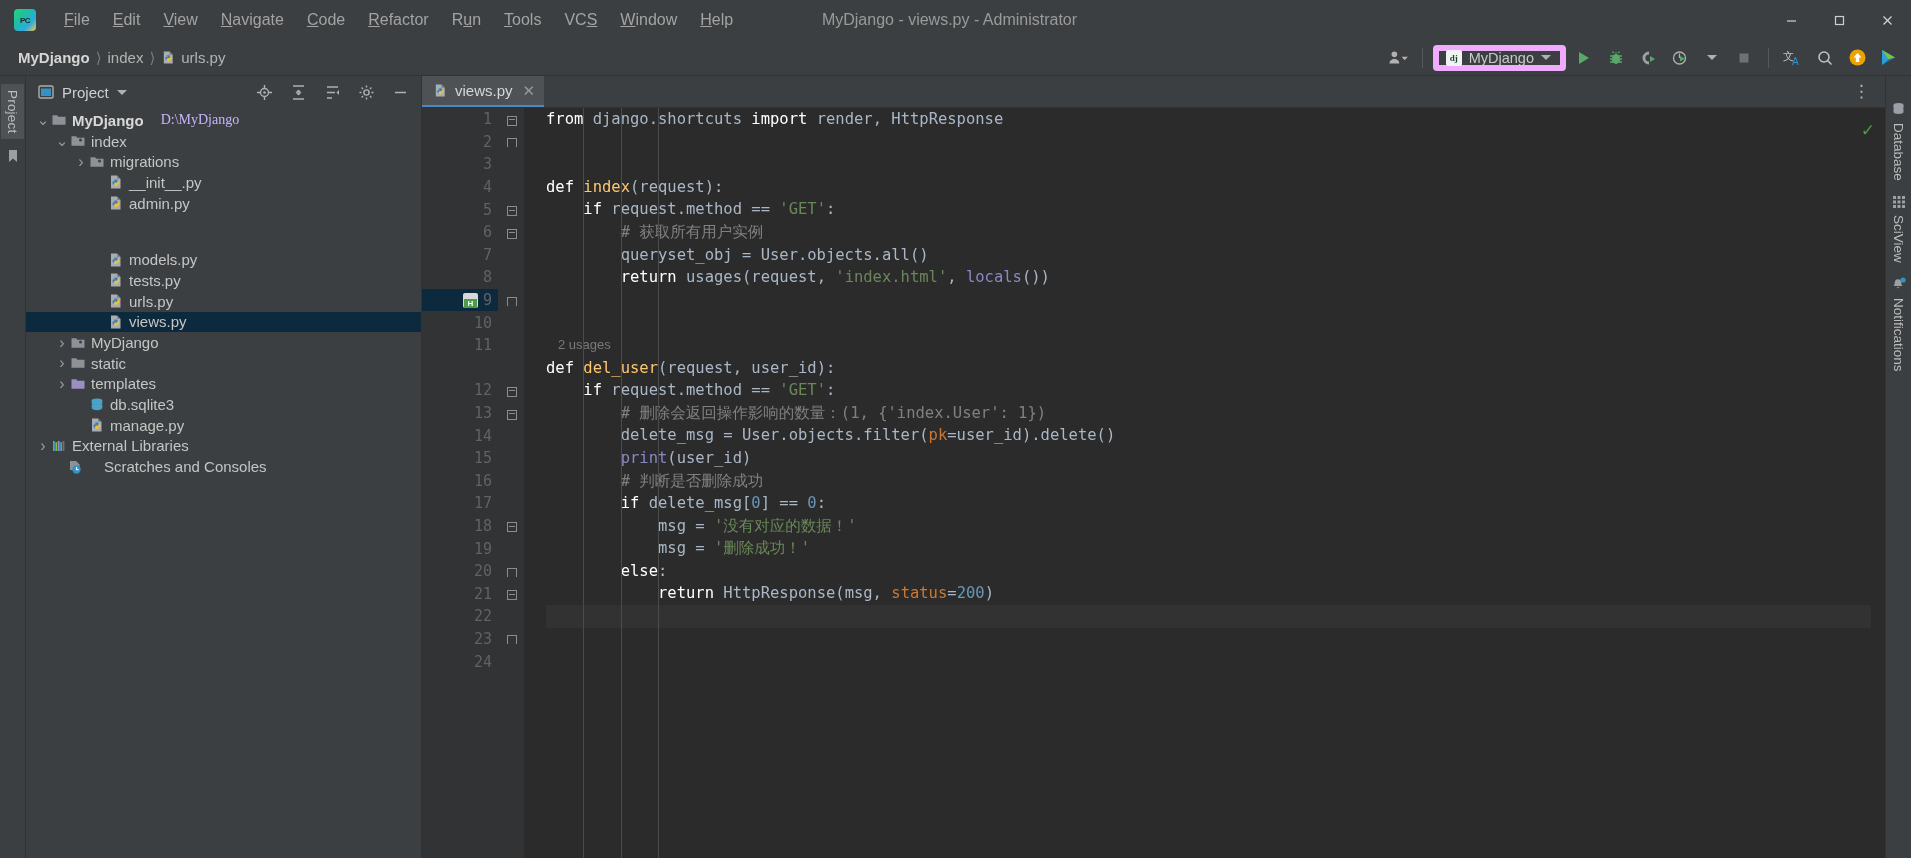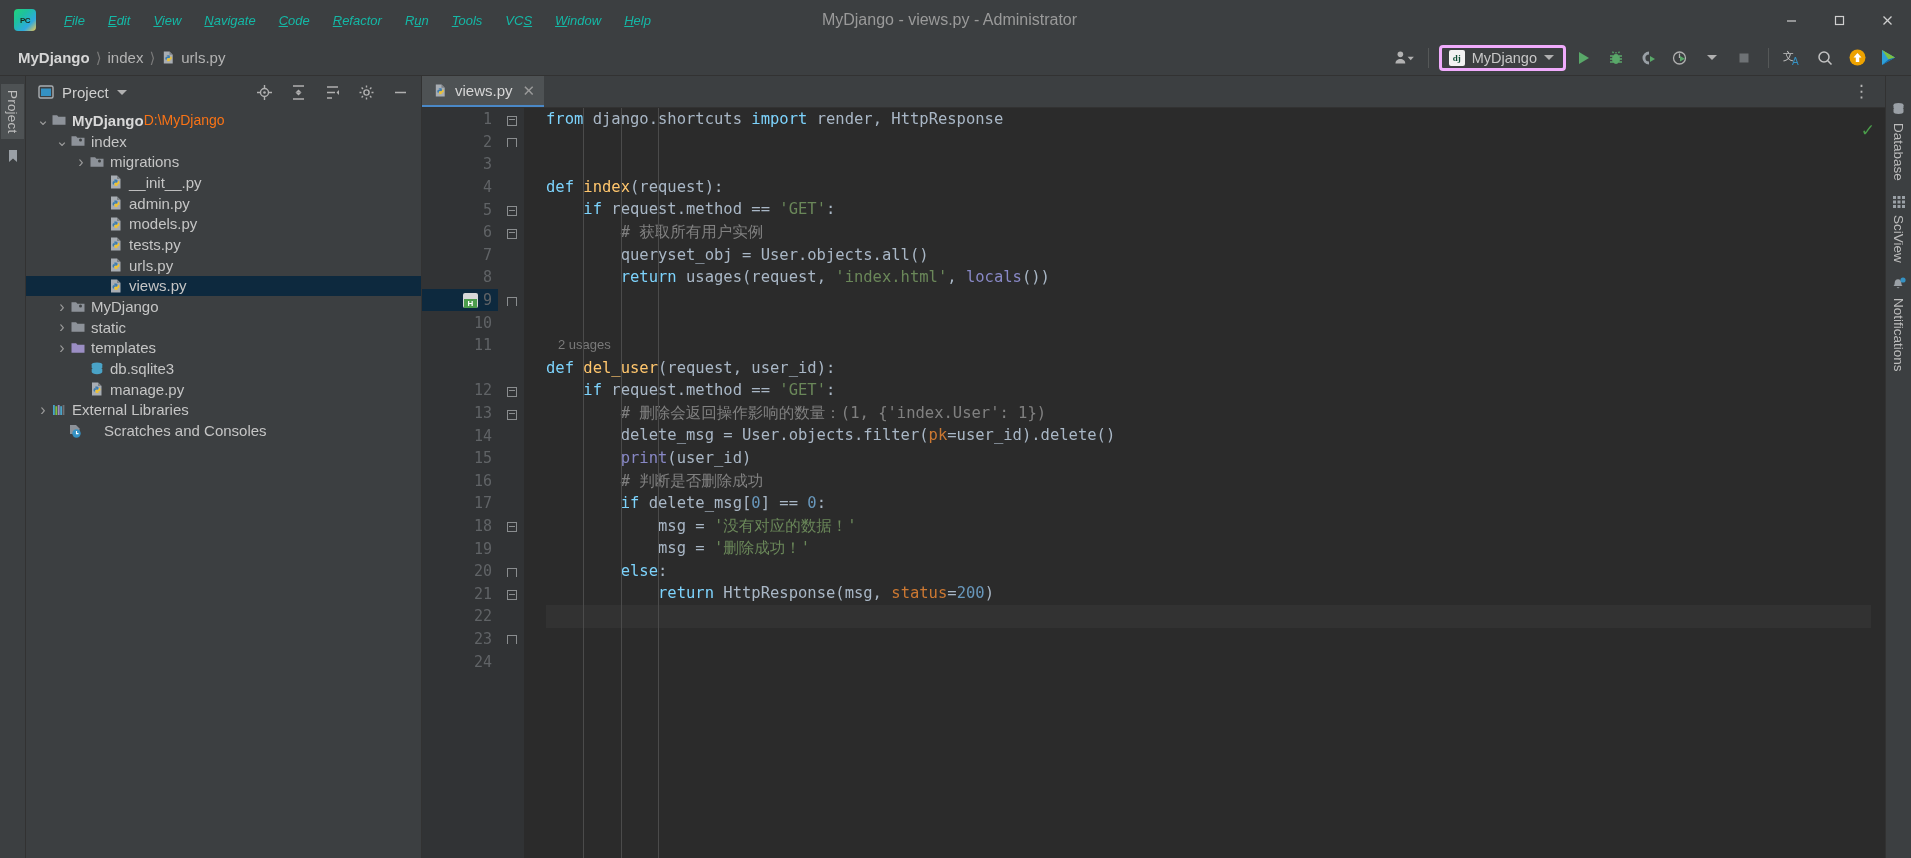--- a/index.html
+++ b/index.html
@@ -32,22 +32,22 @@
     margin-right: 18px;
     flex: 0 0 22px;
   }
   .logo span {
     font-size: 8px; font-weight: bold; color: #1b2b1b;
     font-family: "Liberation Sans", sans-serif;
     letter-spacing: -0.5px;
   }
   .menubar { display: flex; align-items: center; gap: 3px; }
   .menu-item {
-    color: #14b8a6; font-size: 13px; padding: 4px 10px;
-    cursor: default; white-space: nowrap; font-style: italic;
+    color: #a3a3a3; font-size: 16px; padding: 4px 10px;
+    cursor: default; white-space: nowrap;
   }
   .menu-item u { text-decoration: underline; }
   .win-title {
     position: absolute; left: 0; right: 12px; text-align: center;
     color: #9a9a9a; font-size: 16px; pointer-events: none;
   }
   .win-buttons {
     position: absolute; right: 0; top: 0; height: 40px;
     display: flex; align-items: center;
   }
@@ -77,21 +77,21 @@
     margin-left: auto; display: flex; align-items: center; gap: 4px;
   }
   .icon-btn {
     width: 28px; height: 26px;
     display: flex; align-items: center; justify-content: center;
     border-radius: 3px;
   }
   .vsep { width: 1px; height: 20px; background: #555858; margin: 0 6px; }
   .runcfg {
     display: flex; align-items: center; gap: 7px;
-    border: 3px solid #f0abfc; border-radius: 4px;
+    border: 6px solid #f0abfc; border-radius: 4px;
     height: 26px; padding: 0 9px 0 7px;
     color: #c8c8c8; font-size: 14.5px;
   }
   .dj-icon {
     width: 16px; height: 16px; border-radius: 2px;
     background: #f2f2f2; color: #0c4b33;
     font-size: 9px; font-weight: bold;
     display: flex; align-items: center; justify-content: center;
     font-family: "Liberation Serif", serif;
   }
@@ -143,21 +143,21 @@
   }
   .row.selected { background: #0d293e; }
   .arrow {
     width: 14px; flex: 0 0 14px;
     display: flex; align-items: center; justify-content: center;
     color: #9a9a9a; font-size: 10px;
   }
   .tico { width: 17px; flex: 0 0 17px; margin-right: 5px; display:flex;align-items:center;justify-content:center;}
   .rlabel { font-size: 15px; }
   .rlabel.b { font-weight: bold; color: #d8d8d8; }
-  .rpath { color: #f97316; font-size: 14px; margin-left: 0; }
+  .rpath { color: #c4b5fd; font-size: 14px; margin-left: 17px; font-family: Liberation Serif, serif; }
 
   
   .editor-area {
     flex: 1 1 auto; min-width: 0;
     background: #2b2b2b;
     display: flex; flex-direction: column;
   }
   .tabbar {
     height: 32px; flex: 0 0 32px;
     background: #3c3f41;
@@ -239,21 +239,21 @@
   }
   .c-row {
     height: 22.6px; line-height: 22.6px;
     white-space: pre; color: #a9b7c6;
   }
   .c-row.inlay {
     color: #7a7a7a; font-size: 13px;
     font-family: "Liberation Sans", sans-serif;
   }
   .c-row.caret-line { background: #323232; }
-  .kw   { color: #7dd3fc; }
+  .kw   { color: #ffffff; }
   .fn   { color: #ffc66d; }
   .str  { color: #6a8759; }
   .num  { color: #6897bb; }
   .cmt  { color: #808080; }
   .bif  { color: #8888c6; }
   .kwarg{ color: #cc7832; }
   
   .guide {
     position: absolute; width: 1px; background: #4b4b4b; top: 0;
   }
@@ -521,21 +521,21 @@
             <span class="tico">
               <svg width="16" height="16" viewBox="0 0 16 16">
                 <path d="M3 1.5h6l3.5 3.5v9.5H3z" fill="#a8adb3"></path>
                 <path d="M9 1.5l3.5 3.5H9z" fill="#7d8286"></path>
                 <path d="M7.6 5.6c-1.6 0-1.5 .7-1.5 .7v.8h1.6v.25H5.6s-1.05-.12-1.05 1.55c0 1.65.92 1.6.92 1.6h.6v-.85s-.03-.92.9-.92h1.6s.87.02.87-.85V6.4s.13-.8-1.5-.8zm-.88.5a.3.3 0 110 .6.3.3 0 010-.6z" fill="#3b7cb0"></path>
                 <path d="M8.4 11.9c1.6 0 1.5-.7 1.5-.7v-.8H8.3v-.25h2.1s1.05.12 1.05-1.55c0-1.65-.92-1.6-.92-1.6h-.6v.85s.03.92-.9.92h-1.6s-.87-.02-.87.85v1.48s-.13.8 1.5.8zm.88-.5a.3.3 0 110-.6.3.3 0 010 .6z" fill="#f0c330"></path>
               </svg>
             </span>
             <span class="rlabel">admin.py</span>
           </div>
-          <div class="row" style="padding-left: 67px;">
+          <div class="row" style="padding-left: 67px; margin-top: 36px;">
             <span class="arrow"></span>
             <span class="tico">
               <svg width="16" height="16" viewBox="0 0 16 16">
                 <path d="M3 1.5h6l3.5 3.5v9.5H3z" fill="#a8adb3"></path>
                 <path d="M9 1.5l3.5 3.5H9z" fill="#7d8286"></path>
                 <path d="M7.6 5.6c-1.6 0-1.5 .7-1.5 .7v.8h1.6v.25H5.6s-1.05-.12-1.05 1.55c0 1.65.92 1.6.92 1.6h.6v-.85s-.03-.92.9-.92h1.6s.87.02.87-.85V6.4s.13-.8-1.5-.8zm-.88.5a.3.3 0 110 .6.3.3 0 010-.6z" fill="#3b7cb0"></path>
                 <path d="M8.4 11.9c1.6 0 1.5-.7 1.5-.7v-.8H8.3v-.25h2.1s1.05.12 1.05-1.55c0-1.65-.92-1.6-.92-1.6h-.6v.85s.03.92-.9.92h-1.6s-.87-.02-.87.85v1.48s-.13.8 1.5.8zm.88-.5a.3.3 0 110-.6.3.3 0 010 .6z" fill="#f0c330"></path>
               </svg>
             </span>
             <span class="rlabel">models.py</span>

